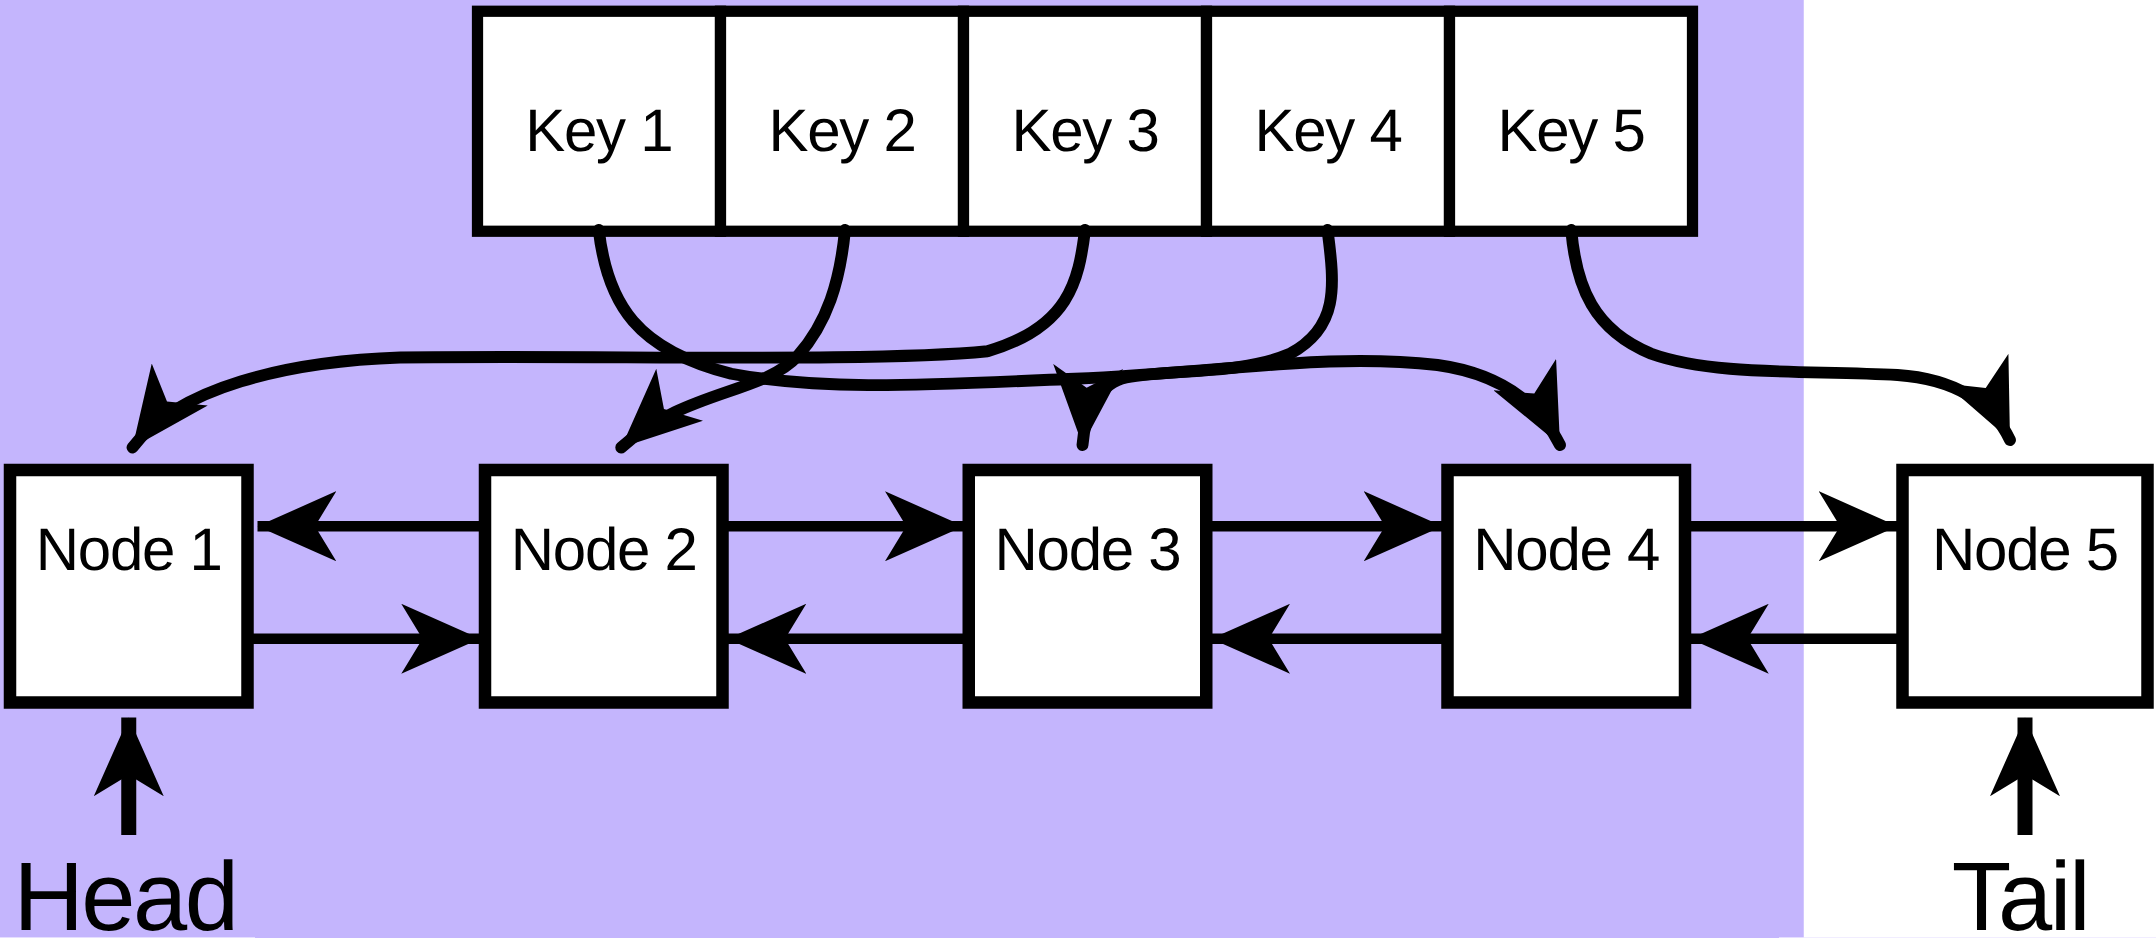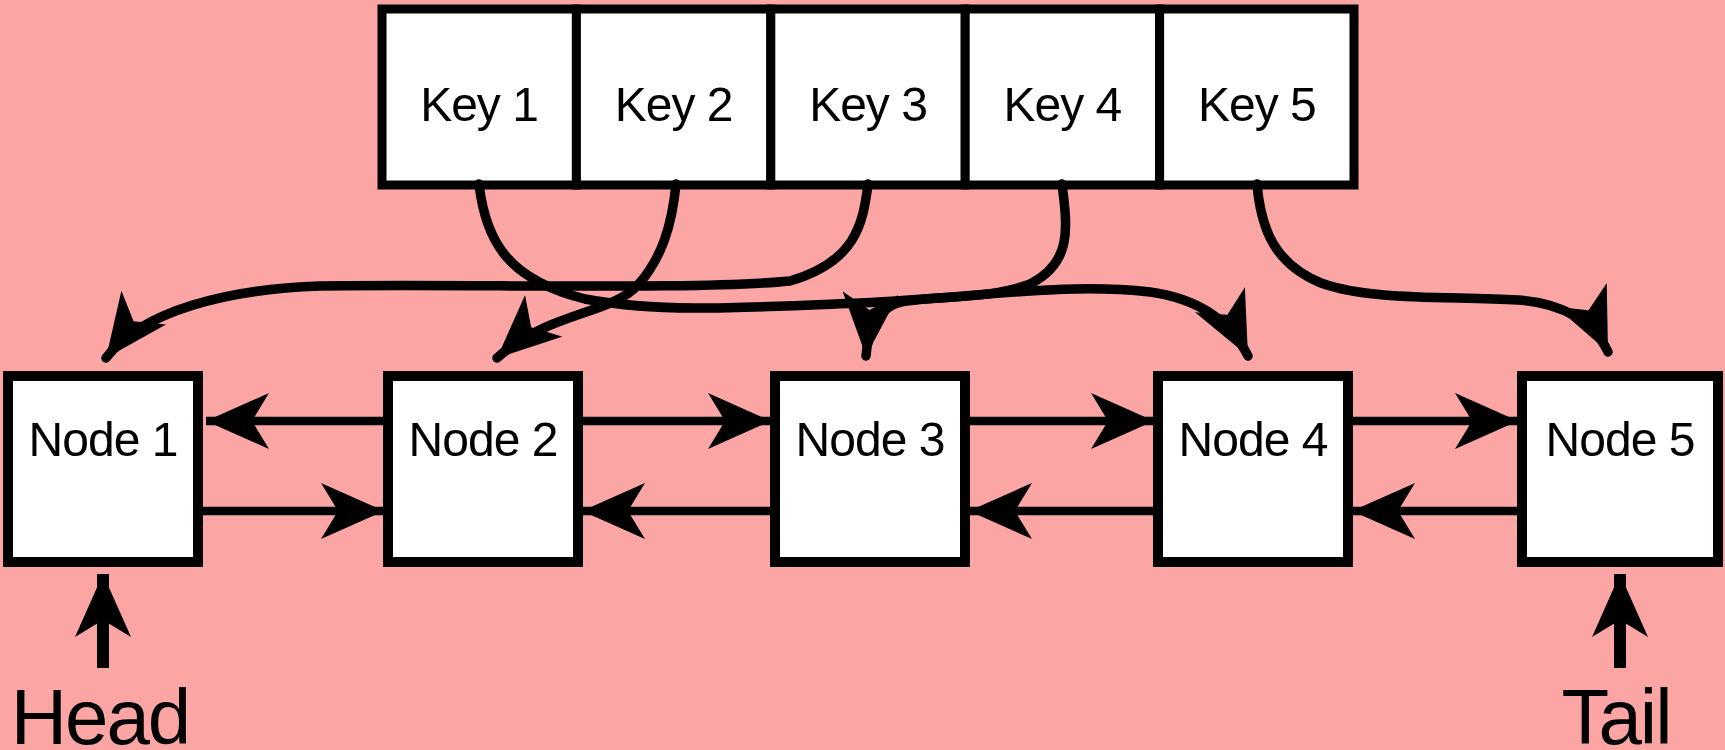--- a/index.html
+++ b/index.html
@@ -6,23 +6,23 @@
     margin: 0;
     padding: 0;
     background: #ffffff;
     width: 1725px;
     height: 750px;
     overflow: hidden;
     font-family: "Liberation Sans", sans-serif;
   }
   .stage {
     position: relative;
-    width: 1725px;
+    width: 1443px;
     height: 750px;
-    background: #fca5a5;
+    background: #c4b5fd;
   }
   svg { display: block; }
   .box {
     fill: #ffffff;
     stroke: #000000;
   }
   .cell-label, .node-label {
     font-family: "Liberation Sans", sans-serif;
     font-size: 48px;
     fill: #000000;

